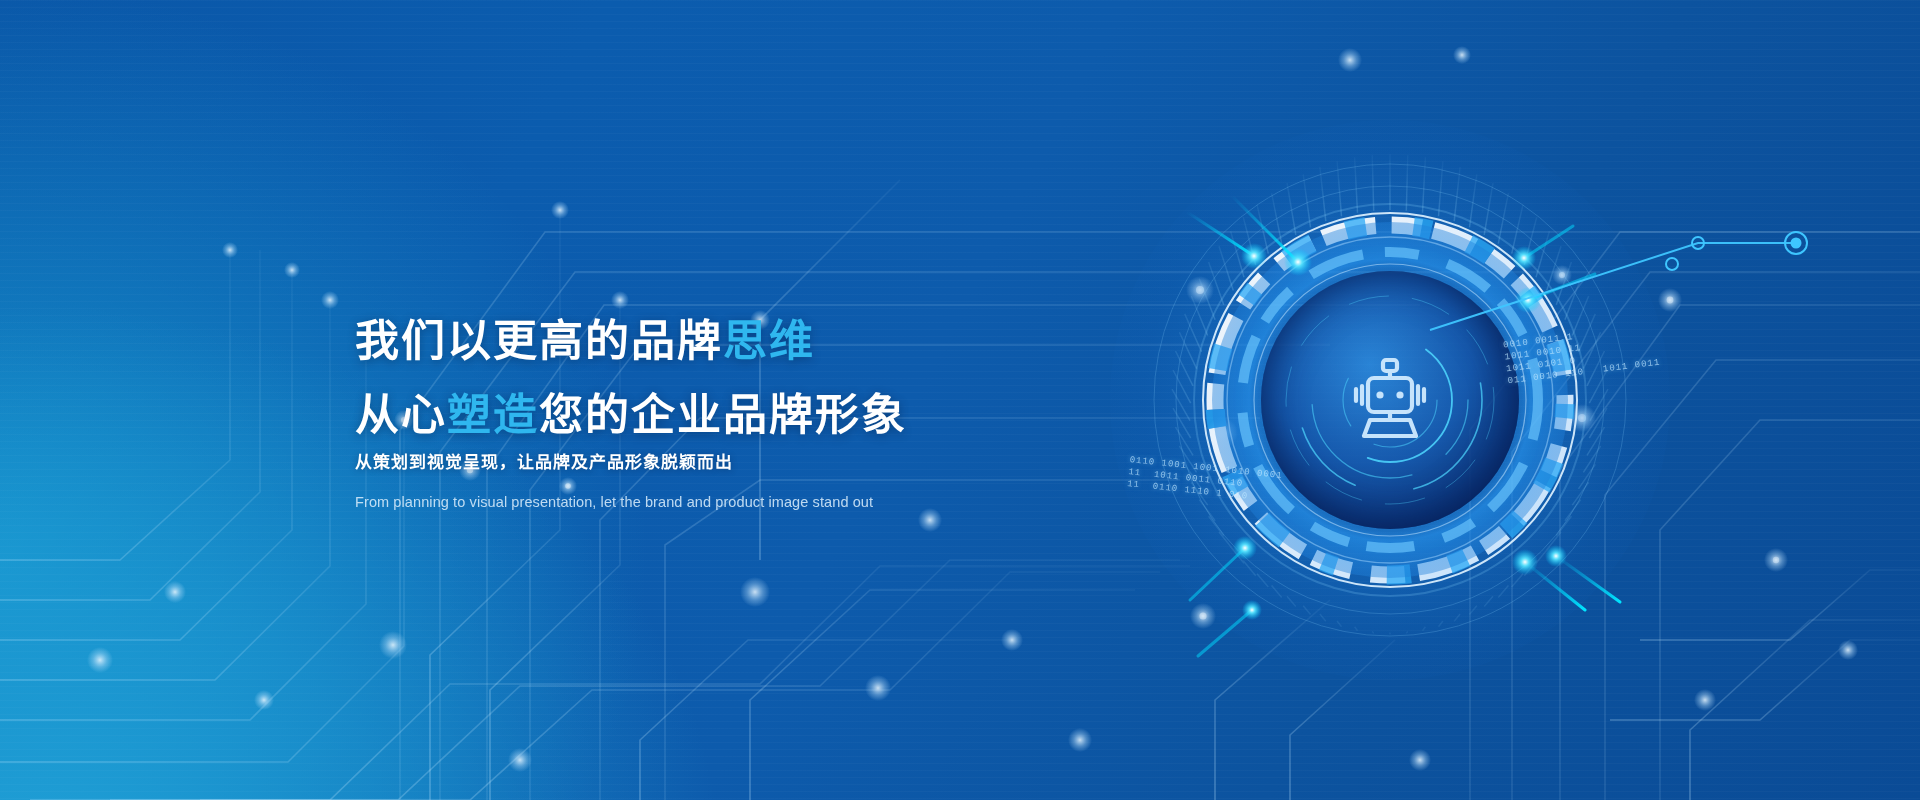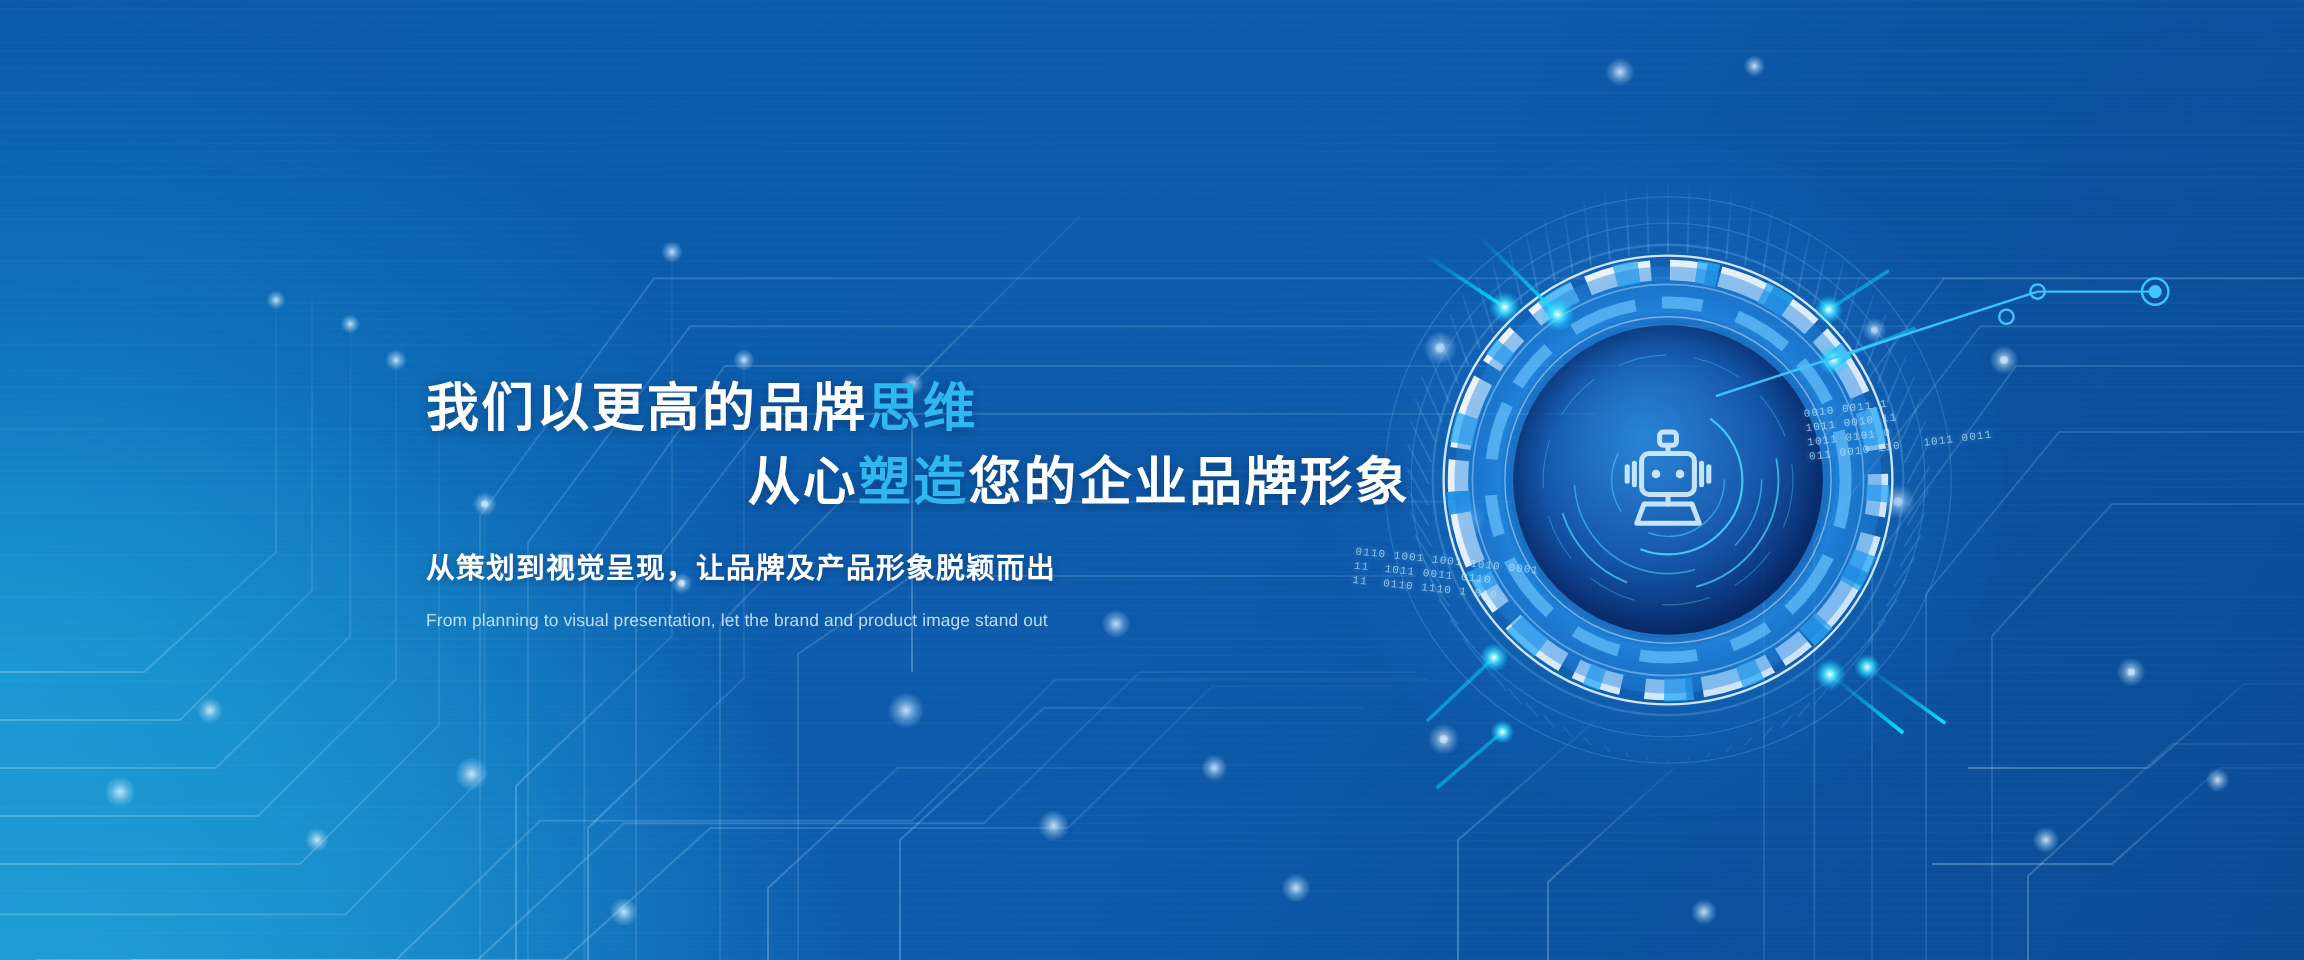--- a/index.html
+++ b/index.html
@@ -93,25 +93,25 @@
   .headline{
     font-size:44px;
     font-weight:700;
     line-height:58px;
     letter-spacing:2px;
     color:#ffffff;
     text-shadow:0 2px 10px rgba(0,30,70,0.45);
     white-space:nowrap;
   }
   .headline .accent{ color:#2fb7ef; }
-  .headline.line2{ margin-top:4px;text-align:right; }
+  .headline.line2{ margin-top:16px; }
 
   .sub-cn{
-    margin-top:22px;
-    font-size:24px;
+    margin-top:4px;
+    font-size:17px;
     font-weight:700;
     letter-spacing:1px;
     color:#ffffff;
     text-shadow:0 1px 6px rgba(0,30,70,0.4);
     white-space:nowrap;
   }
   .sub-en{
     margin-top:21px;
     font-size:14.5px;
     font-weight:400;

